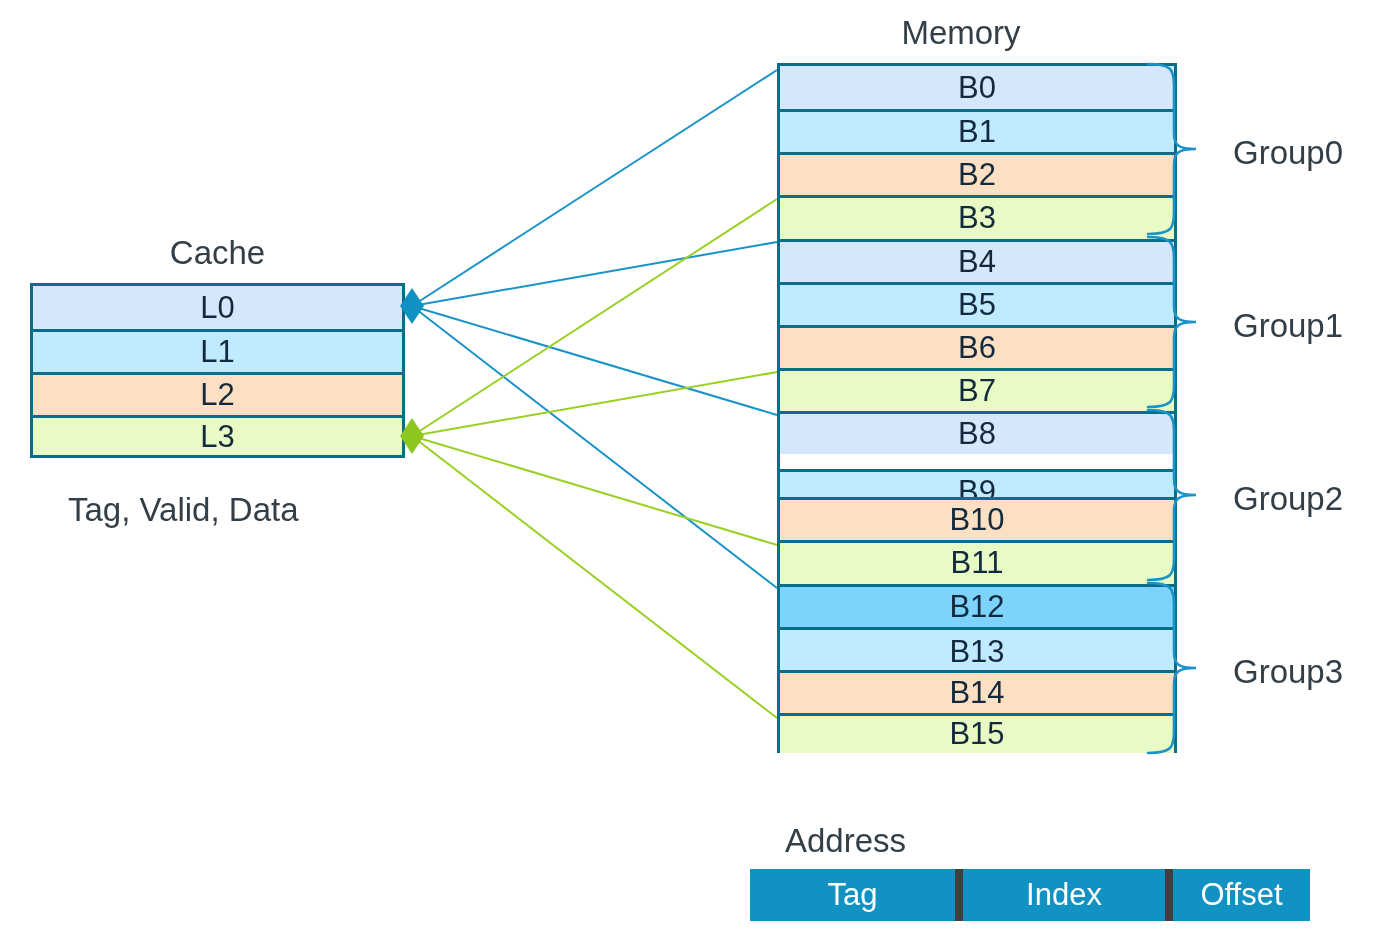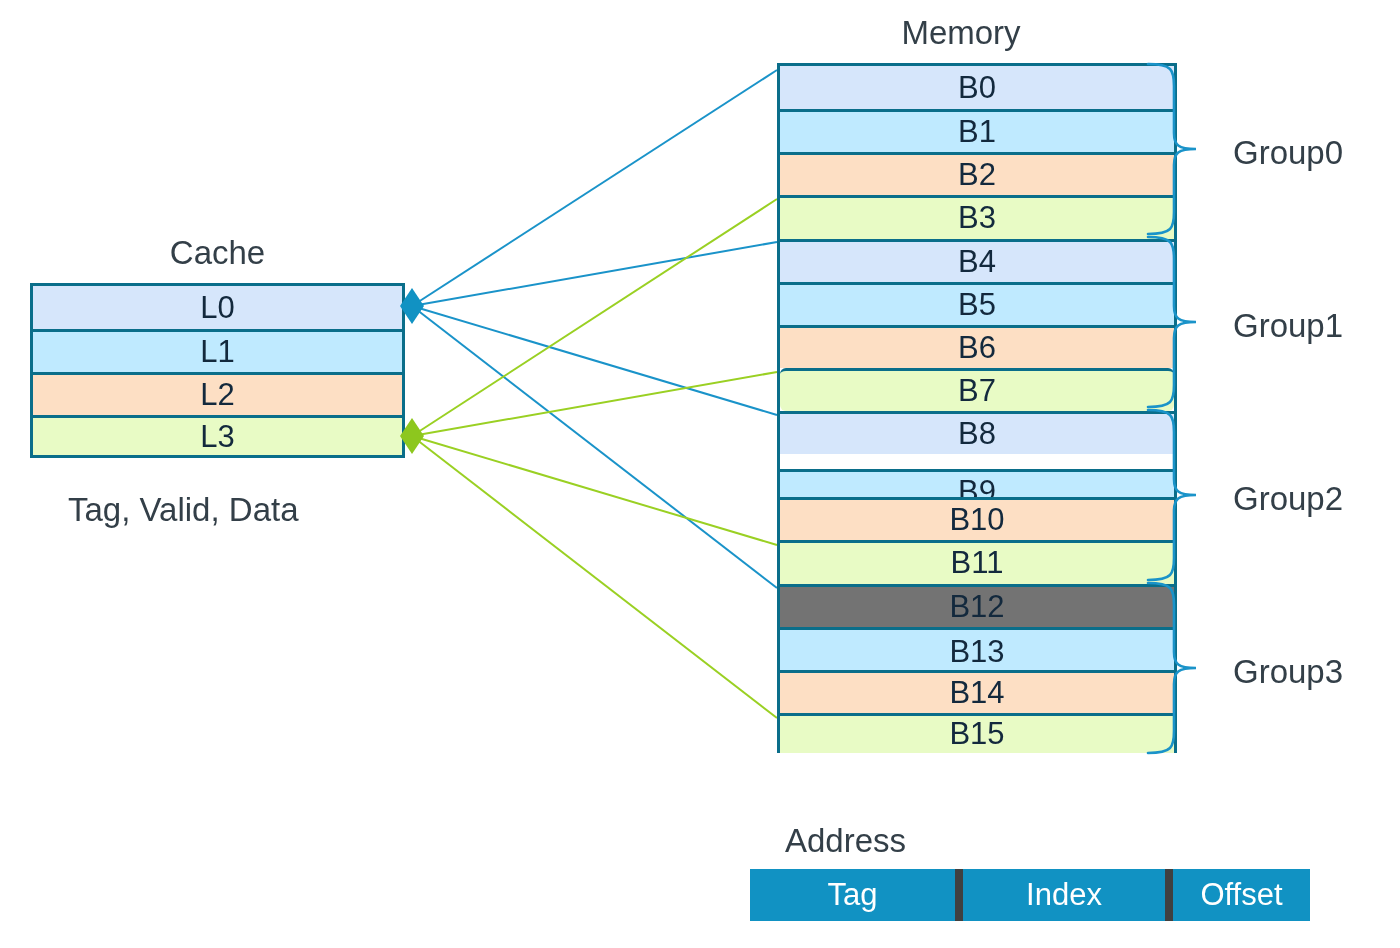--- a/index.html
+++ b/index.html
@@ -167,36 +167,36 @@
       </div>
     <div class="mem-row" style="top:172.5px;  background:#d6e6fb;">
         <span>B4</span>
       </div>
     <div class="mem-row" style="top:215.6px;  background:#bfeaff;">
         <span>B5</span>
       </div>
     <div class="mem-row" style="top:258.8px;  background:#fddfc4;">
         <span>B6</span>
       </div>
-    <div class="mem-row" style="top:301.9px;  background:#e8fbc5;border-radius:6px;">
+    <div class="mem-row" style="top:301.9px;  background:#e8fbc5;">
         <span>B7</span>
       </div>
     <div class="mem-row" style="top:345.0px;  background:#d6e6fb;">
         <span>B8</span>
       </div>
     <div class="mem-row" style="top:403px;  background:#bfeaff;">
         <span>B9</span>
       </div>
     <div class="mem-row" style="top:431.3px;  background:#fddfc4;">
         <span>B10</span>
       </div>
     <div class="mem-row" style="top:474.4px;  background:#e8fbc5;">
         <span>B11</span>
       </div>
-    <div class="mem-row" style="top:517.5px;  background:#737373;">
+    <div class="mem-row" style="top:517.5px;  background:#7dd3fc;">
         <span>B12</span>
       </div>
     <div class="mem-row" style="top:560.6px;  background:#bfeaff;align-items:flex-end;">
         <span>B13</span>
       </div>
     <div class="mem-row" style="top:603.8px;  background:#fddfc4;">
         <span>B14</span>
       </div>
     <div class="mem-row" style="top:646.9px;  background:#e8fbc5; height:40px;">
         <span>B15</span>

